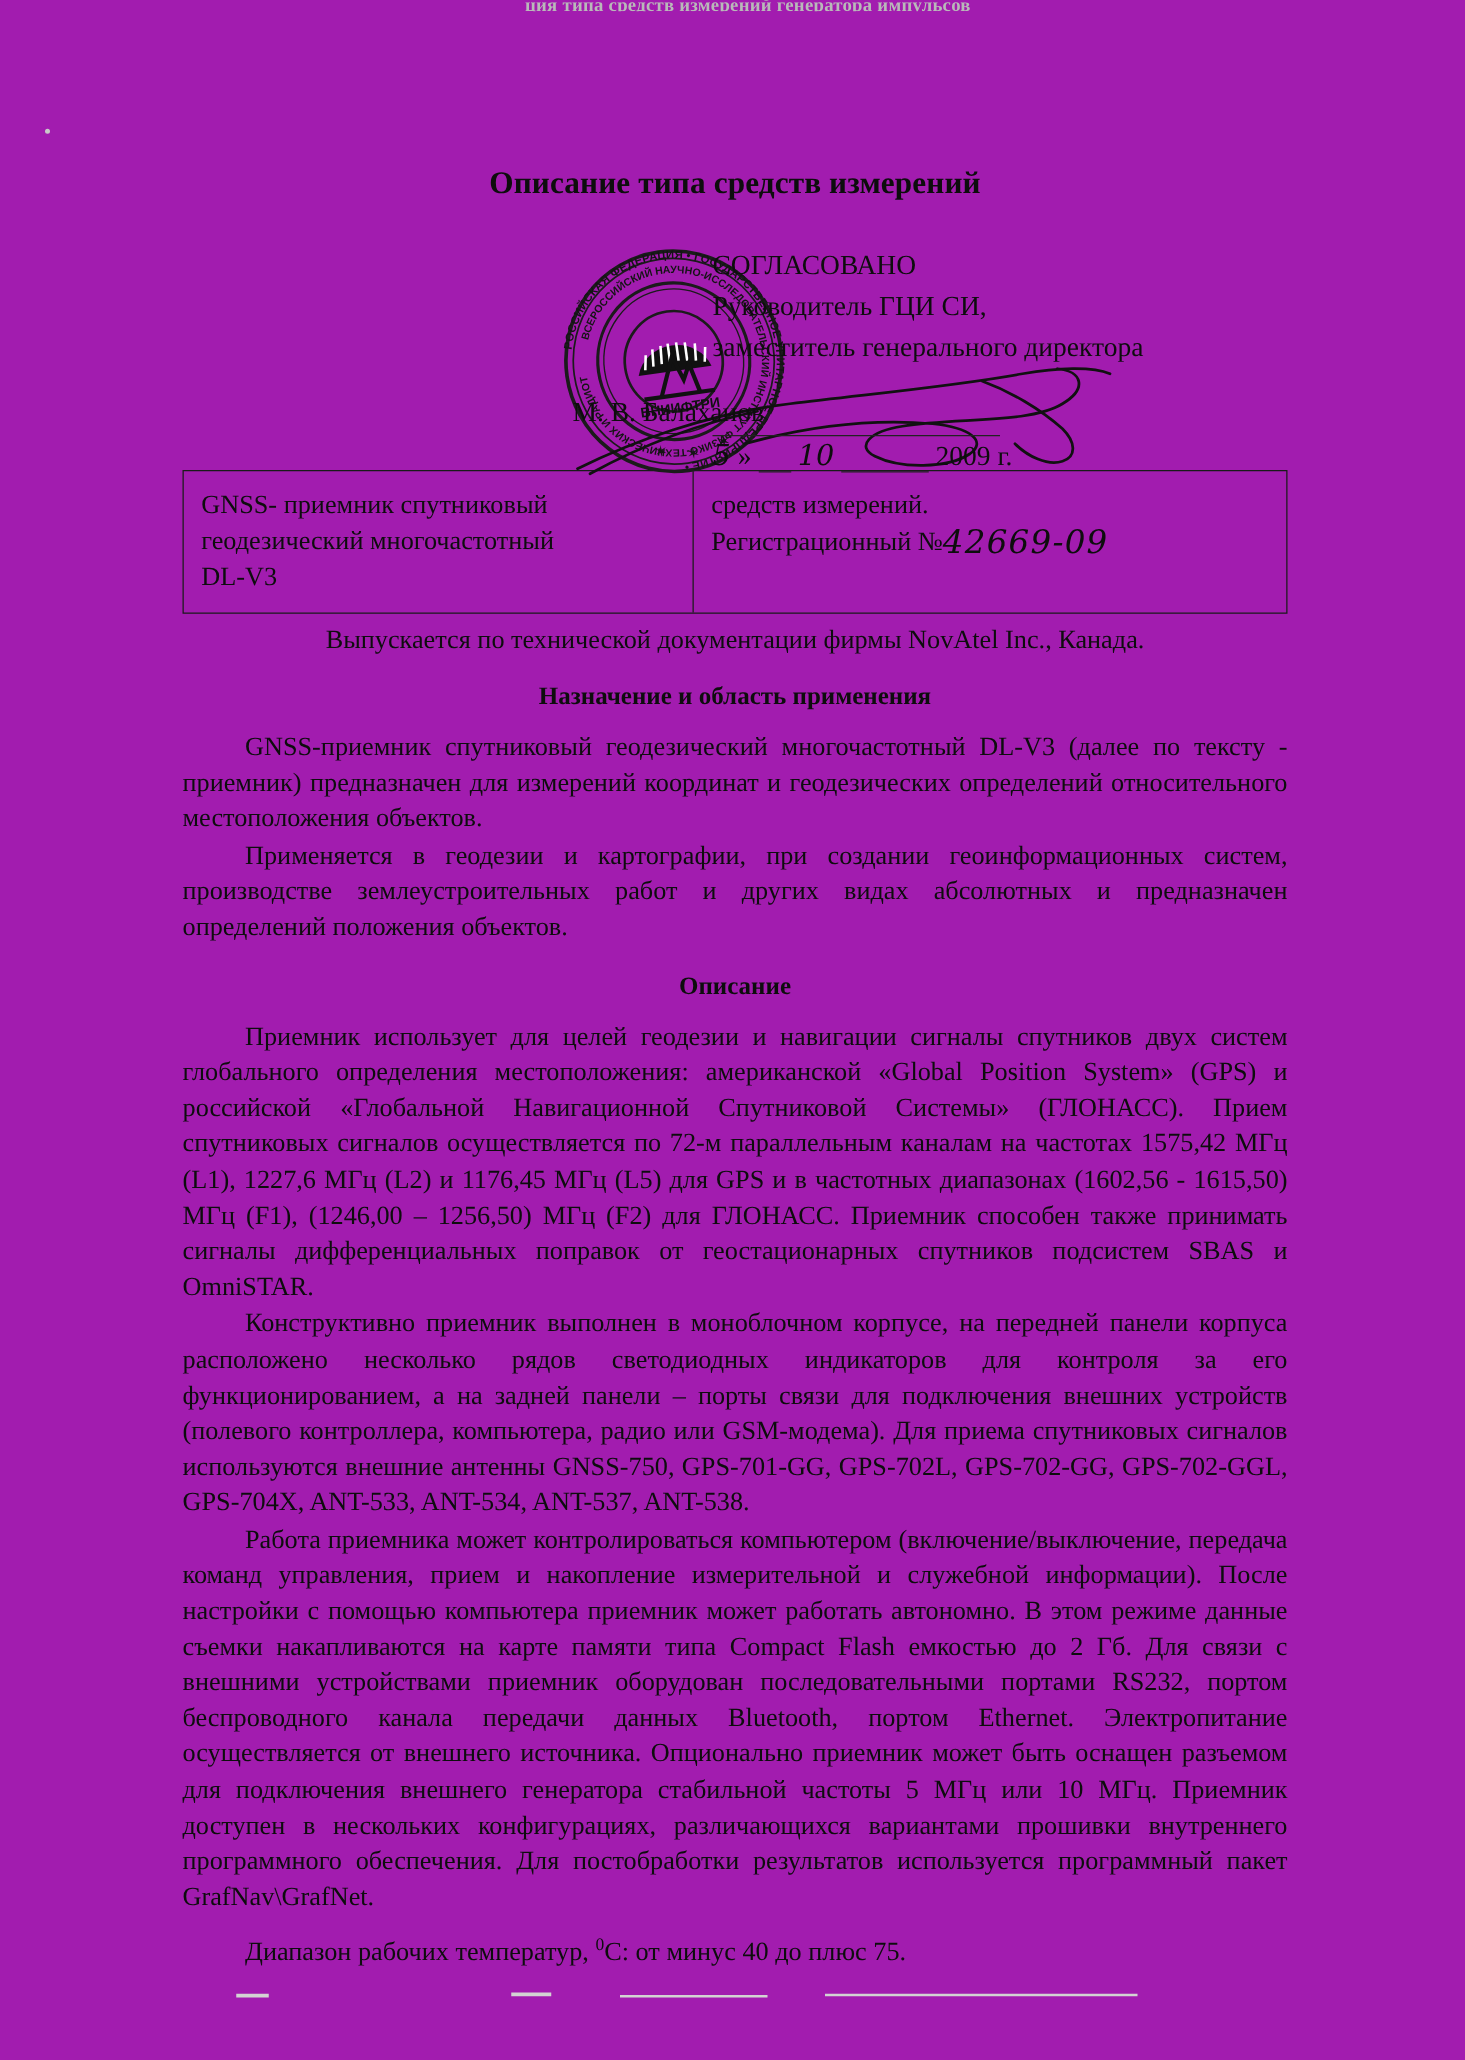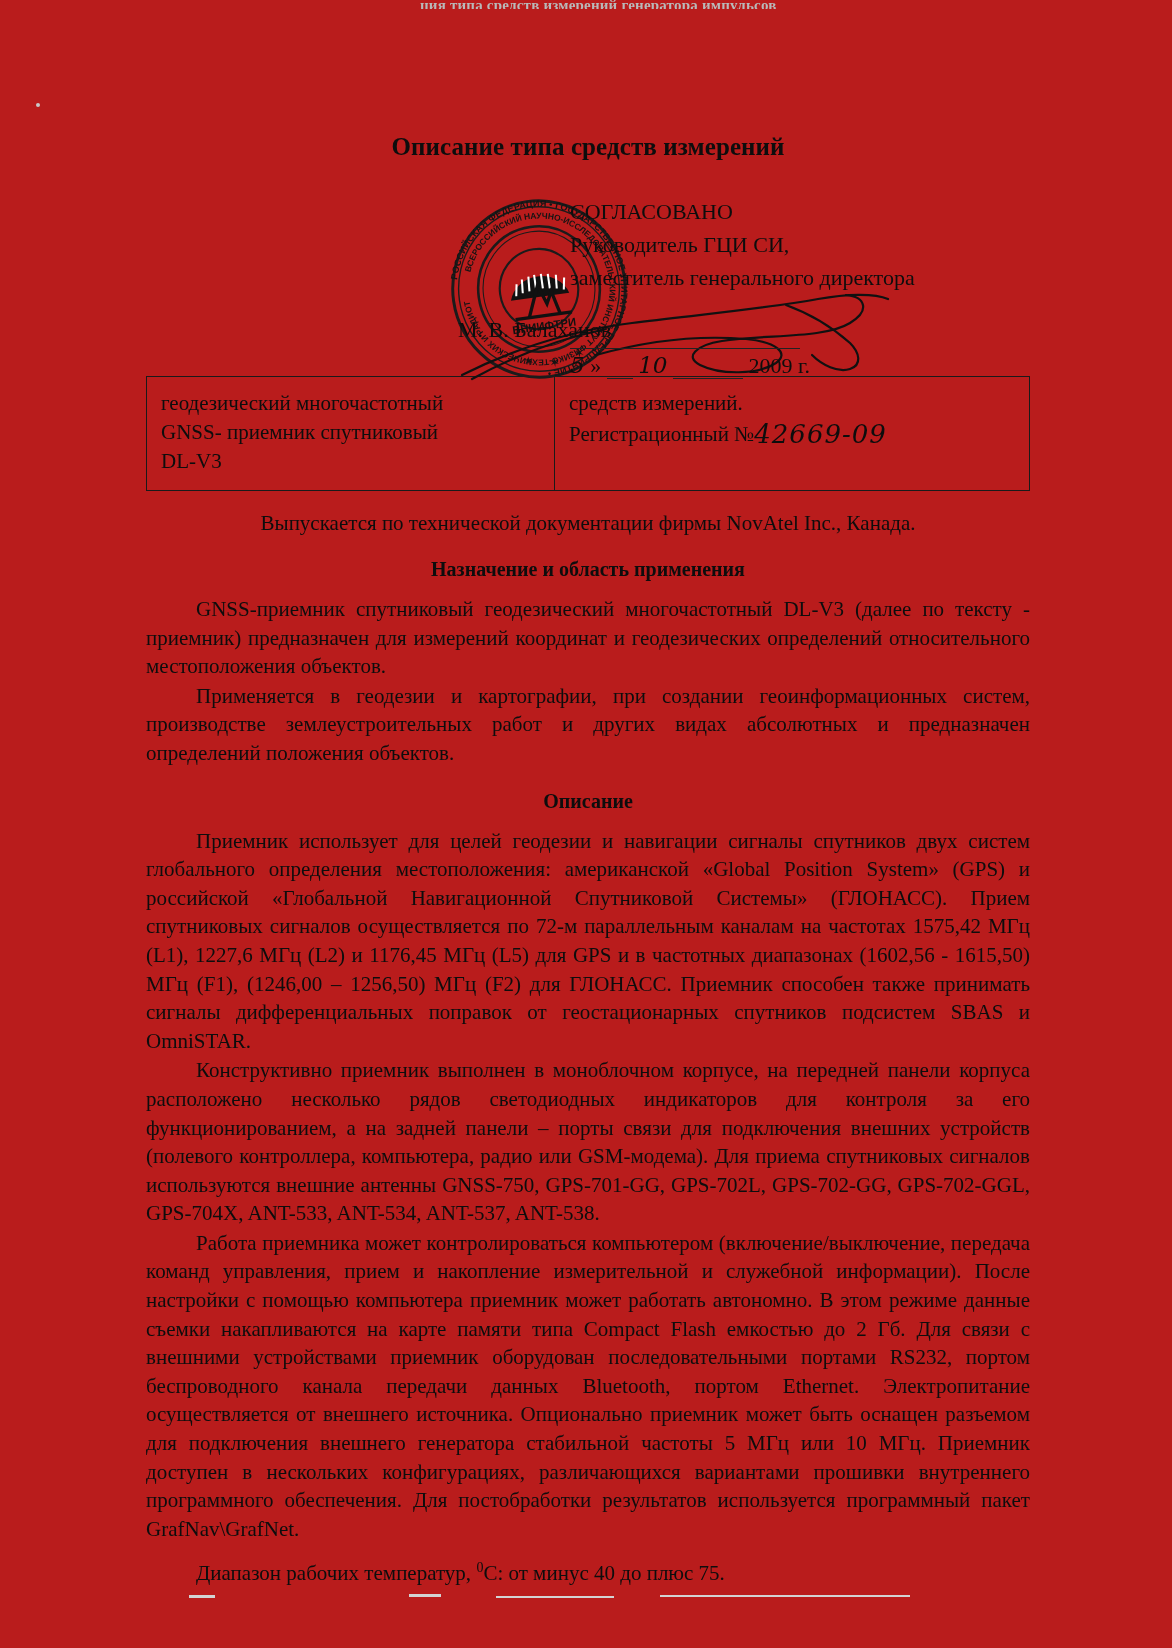--- a/index.html
+++ b/index.html
@@ -13,21 +13,21 @@
     font-family: "Liberation Serif", "DejaVu Serif", serif;
     color: #0d0d0d;
     position: relative;
     overflow: hidden;
   }
 
   
   #page {
     position: absolute;
     inset: 0;
-    background: #b91c1c;
+    background: #a21caf;
   }
 
   
   #scan-top-fragment {
     position: absolute;
     top: 0px;
     left: 420px;
     width: 560px;
     height: 9px;
     overflow: hidden;
@@ -163,21 +163,21 @@
     font-size: 26px;
     letter-spacing: 1px;
     position: relative;
     top: 2px;
   }
 
   
   .line-center {
     text-align: center;
     font-size: 21px;
-    margin-top: 20px;
+    margin-top: 8px;
   }
   h2.section {
     text-align: center;
     font-size: 20px;
     font-weight: bold;
     margin: 22px 0 14px 0;
   }
   p.body {
     font-size: 21px;
     line-height: 28.6px;
@@ -280,22 +280,22 @@
         <span>»</span>
         <span class="rule" style="width:26px;height:19px;"></span>
         <span class="hand">10</span>
         <span class="rule" style="width:70px;height:19px;"></span>
         <span>2009 г.</span>
       </div>
     </div>
 
     <div id="reg-table">
       <div class="cell left">
+        <div>GNSS- приемник спутниковый</div>
         <div>геодезический многочастотный</div>
-        <div>GNSS- приемник спутниковый</div>
         <div>DL-V3</div>
       </div>
       <div class="cell right">
         <div>средств измерений.</div>
         <div>
           <span>Регистрационный №</span><span class="reg-num-hand">42669-09</span>
         </div>
       </div>
     </div>
 

